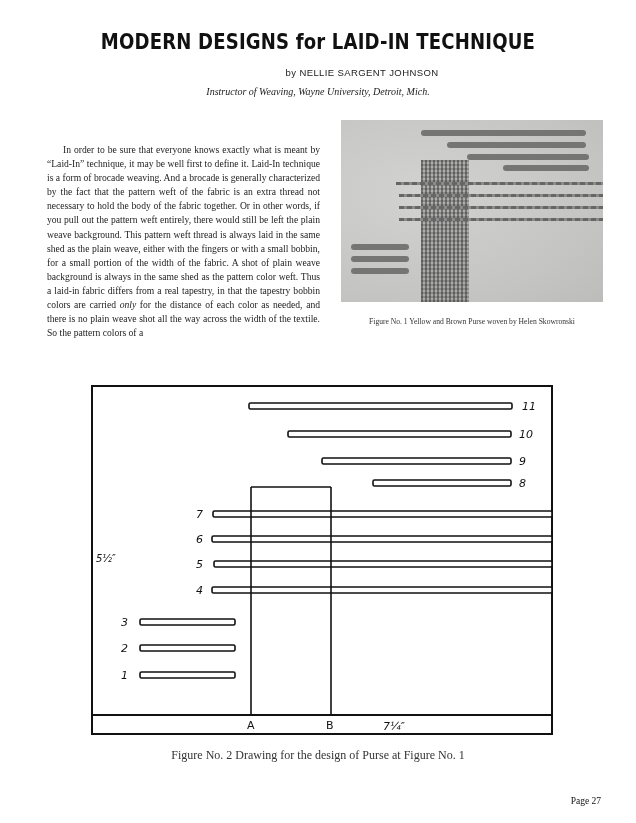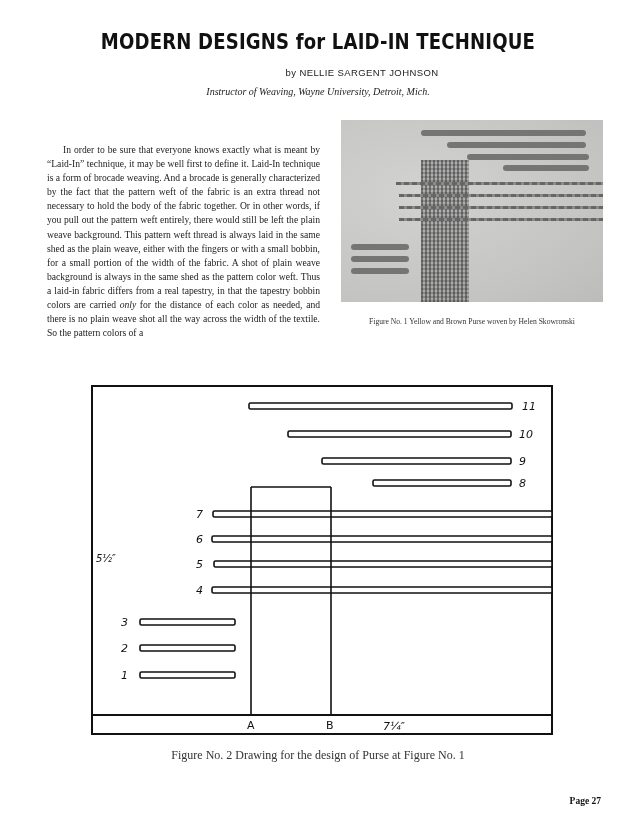--- a/index.html
+++ b/index.html
@@ -42,21 +42,21 @@
     font-family: Liberation Serif, serif; font-size: 7.6px; color: #333; white-space: nowrap;
   }
   svg.drawing { position: absolute; left: 0; top: 0; }
   .dlabel { font-family: "DejaVu Sans", sans-serif; font-style: italic; font-size: 11px; fill: #111; }
   .fig2-caption {
     position: absolute; left: 0; width: 636px; top: 748px; text-align: center;
     font-family: "Liberation Serif", serif; font-size: 12px; color: #333;
   }
   .page-num {
     position: absolute; right: 35px; top: 796px;
-    font-family: "Liberation Serif", serif; font-weight: bold; font-size: 9.5px; color: #111;
+    font-family: "Liberation Serif", serif; font-weight: normal; font-size: 9.5px; color: #111;
   }
 </style>
 </head>
 <body>
 
 <div class="title">MODERN DESIGNS for LAID-IN TECHNIQUE</div>
 <div class="byline">by NELLIE SARGENT JOHNSON</div>
 <div class="affil">Instructor of Weaving, Wayne University, Detroit, Mich.</div>
 
 <div class="body-text">

